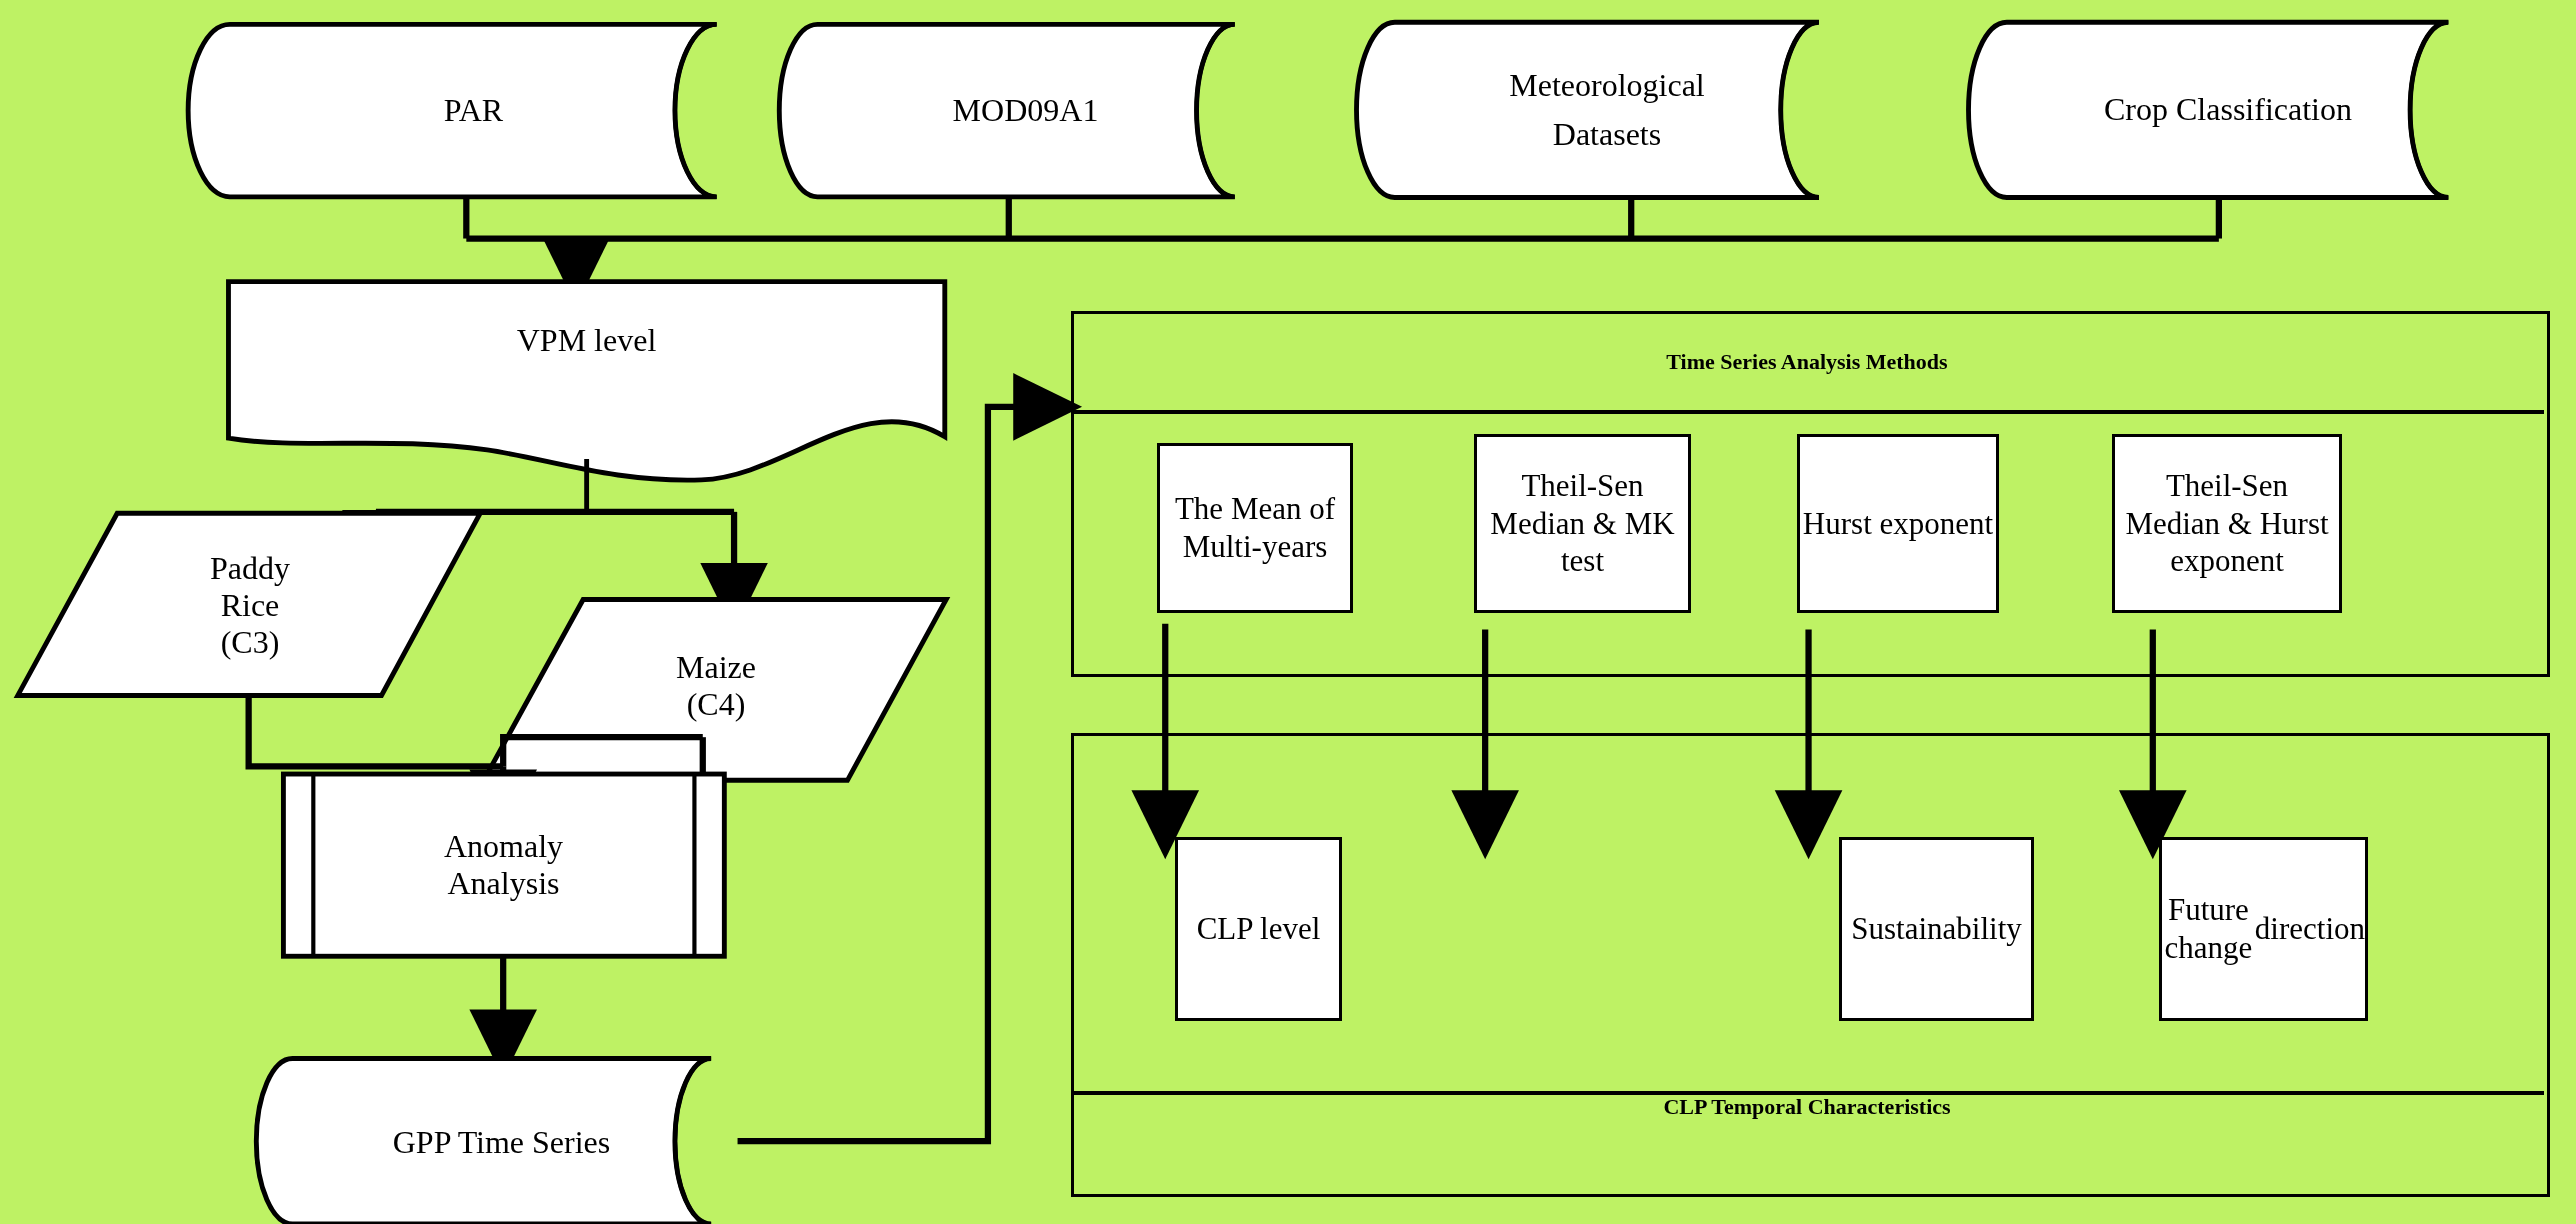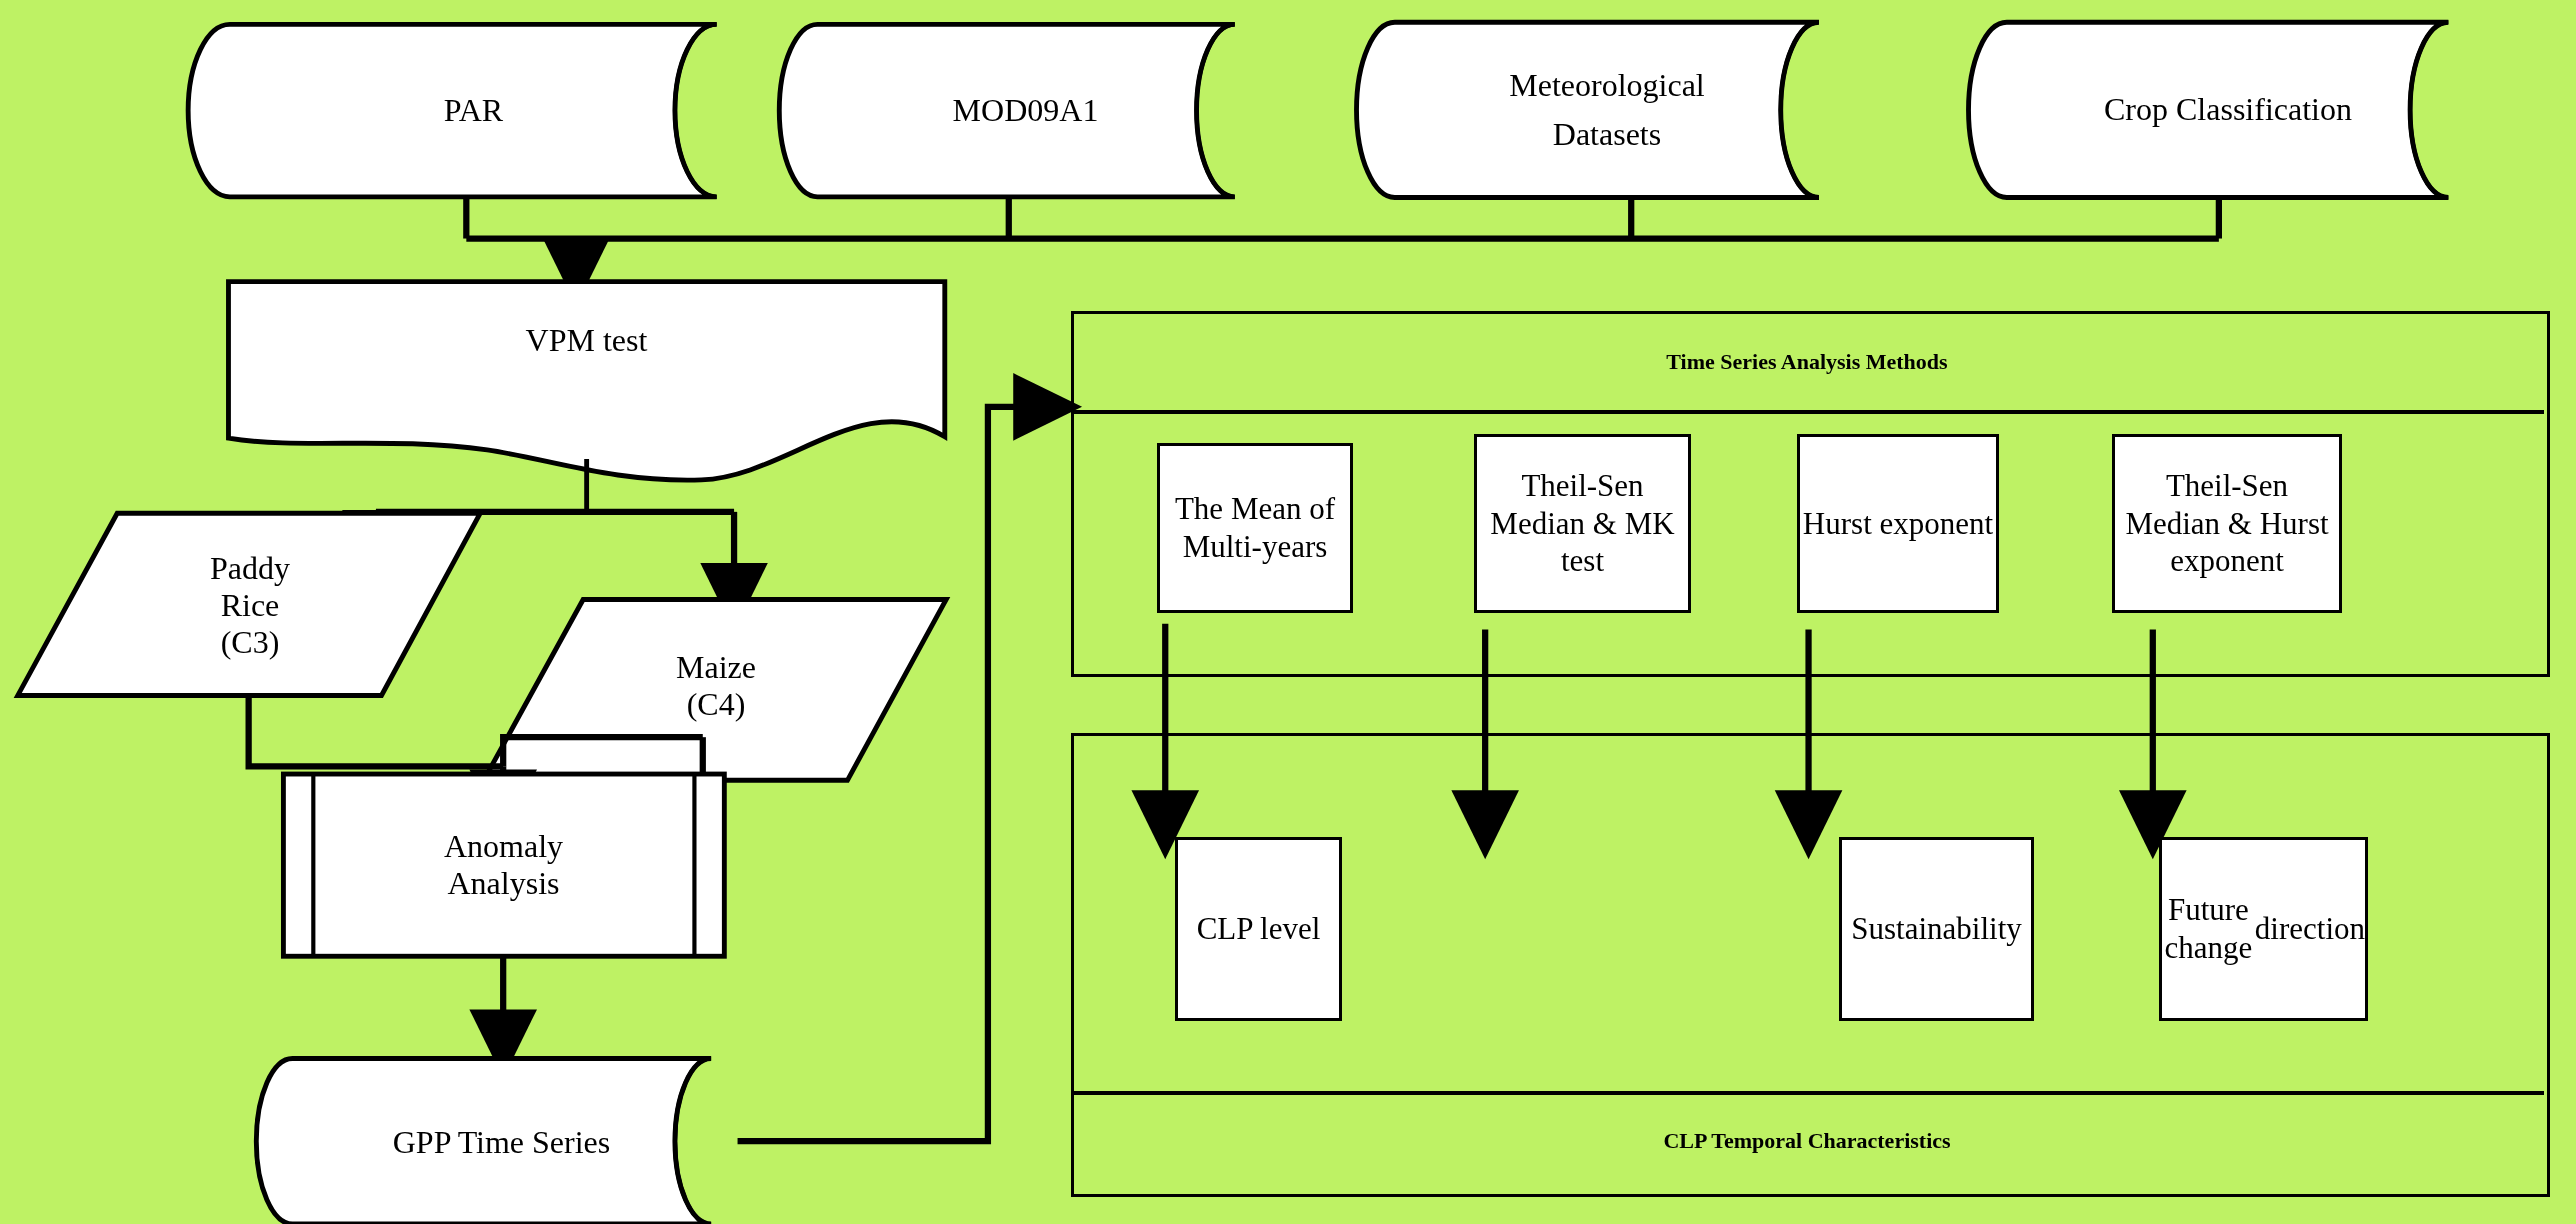--- a/index.html
+++ b/index.html
@@ -128,21 +128,21 @@
   <div class="cyl-lbl" style="left:1395px;top:22px;width:424px;height:175px;flex-direction:column;gap:12px;">
     <span class="lbl t-lg">Meteorological</span>
     <span class="lbl t-lg">Datasets</span>
   </div>
 
   <div class="cyl-lbl" style="left:2007px;top:22px;width:442px;height:175px;">
     <span class="lbl t-lg">Crop Classification</span>
   </div>
 
   <div class="cyl-lbl" style="left:228px;top:299px;width:717px;height:83px;">
-    <span class="lbl t-lg">VPM test</span>
+    <span class="lbl t-lg">VPM level</span>
   </div>
 
   <div class="ppbox" style="left:111px;top:518px;width:278px;height:174px;flex-direction:column;">
     <span class="lbl t-lg">Paddy</span>
     <span class="lbl t-lg">Rice</span>
     <span class="lbl t-lg">(C3)</span>
   </div>
 
   <div class="ppbox" style="left:577px;top:616px;width:278px;height:139px;flex-direction:column;">
     <span class="lbl t-lg">Maize</span>
@@ -181,21 +181,21 @@
 
     <div class="node rect" style="left:1038px;top:120px;width:230px;height:179px;flex-direction:column;">
       <span class="lbl t-md">Theil-Sen</span>
       <span class="lbl t-md">Median &amp; Hurst</span>
       <span class="lbl t-md">exponent</span>
     </div>
   </div>
 
   <div class="panel" style="left:1071px;top:733px;width:1473px;height:458px;position:absolute;">
     <div class="hdrline" style="left:-3.5px;top:355px;width:1473px;"></div>
-    <div style="position:absolute;left:0;top:358px;width:1466px;height:93px;display:flex;align-items:center;justify-content:center;">
+    <div style="position:absolute;left:0;top:358px;width:1466px;height:93px;display:flex;align-items:flex-start;justify-content:center;">
       <span class="lbl t-bold">CLP Temporal Characteristics</span>
     </div>
 
     <div class="node rect" style="left:101px;top:101px;width:167px;height:184px;flex-direction:column;">
       <span class="lbl t-md">CLP level</span>
     </div>
 
 
     <div class="node rect" style="left:765px;top:101px;width:195px;height:184px;flex-direction:column;">
       <span class="lbl t-md">Sustainability</span>

